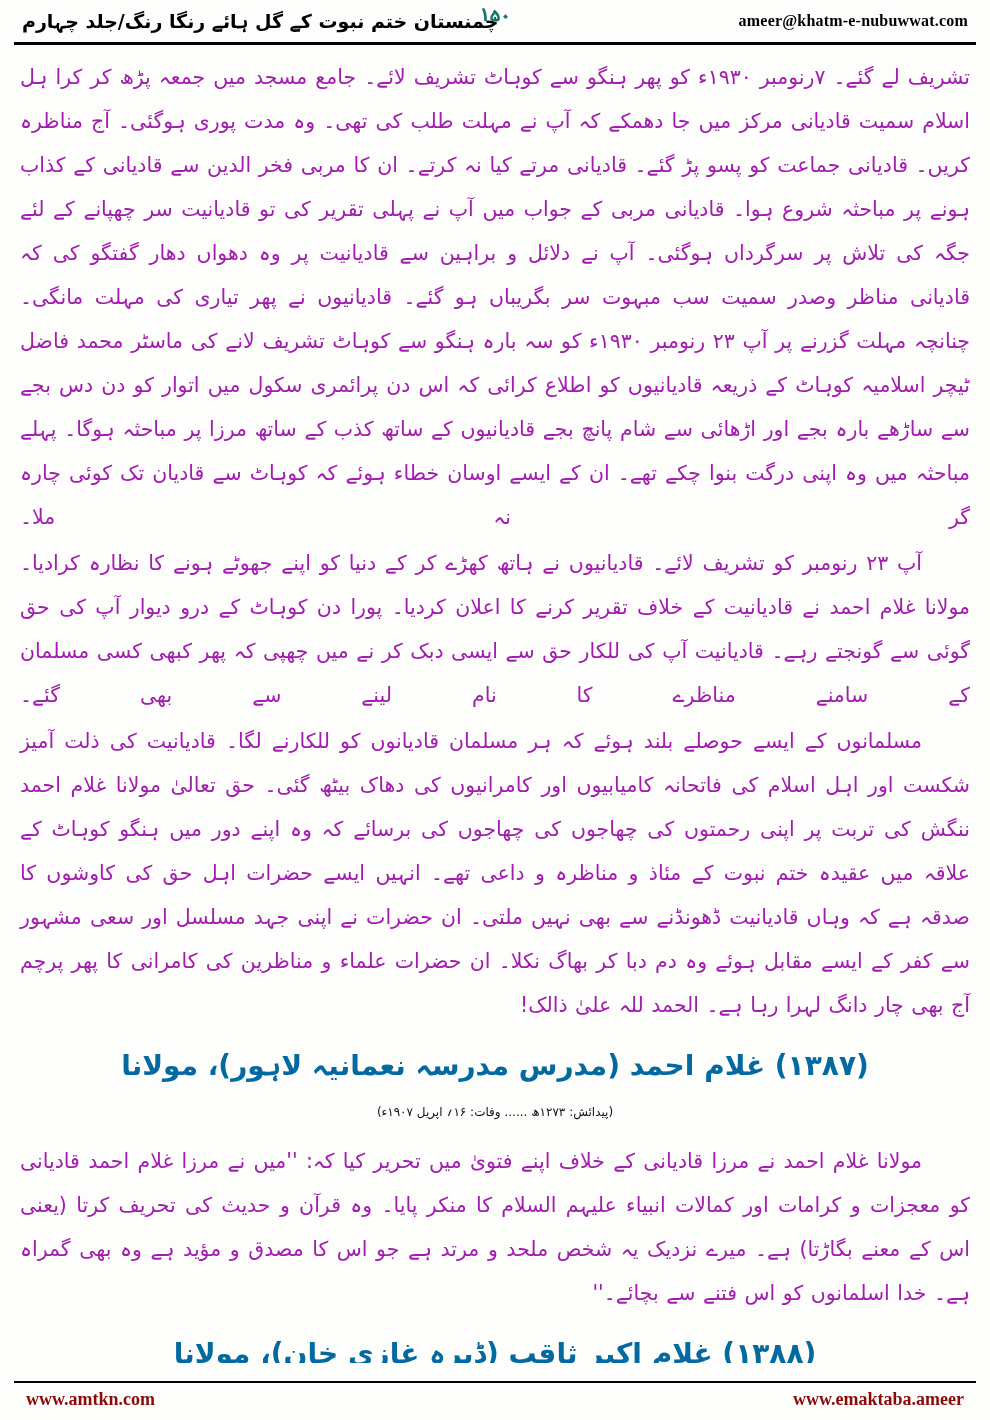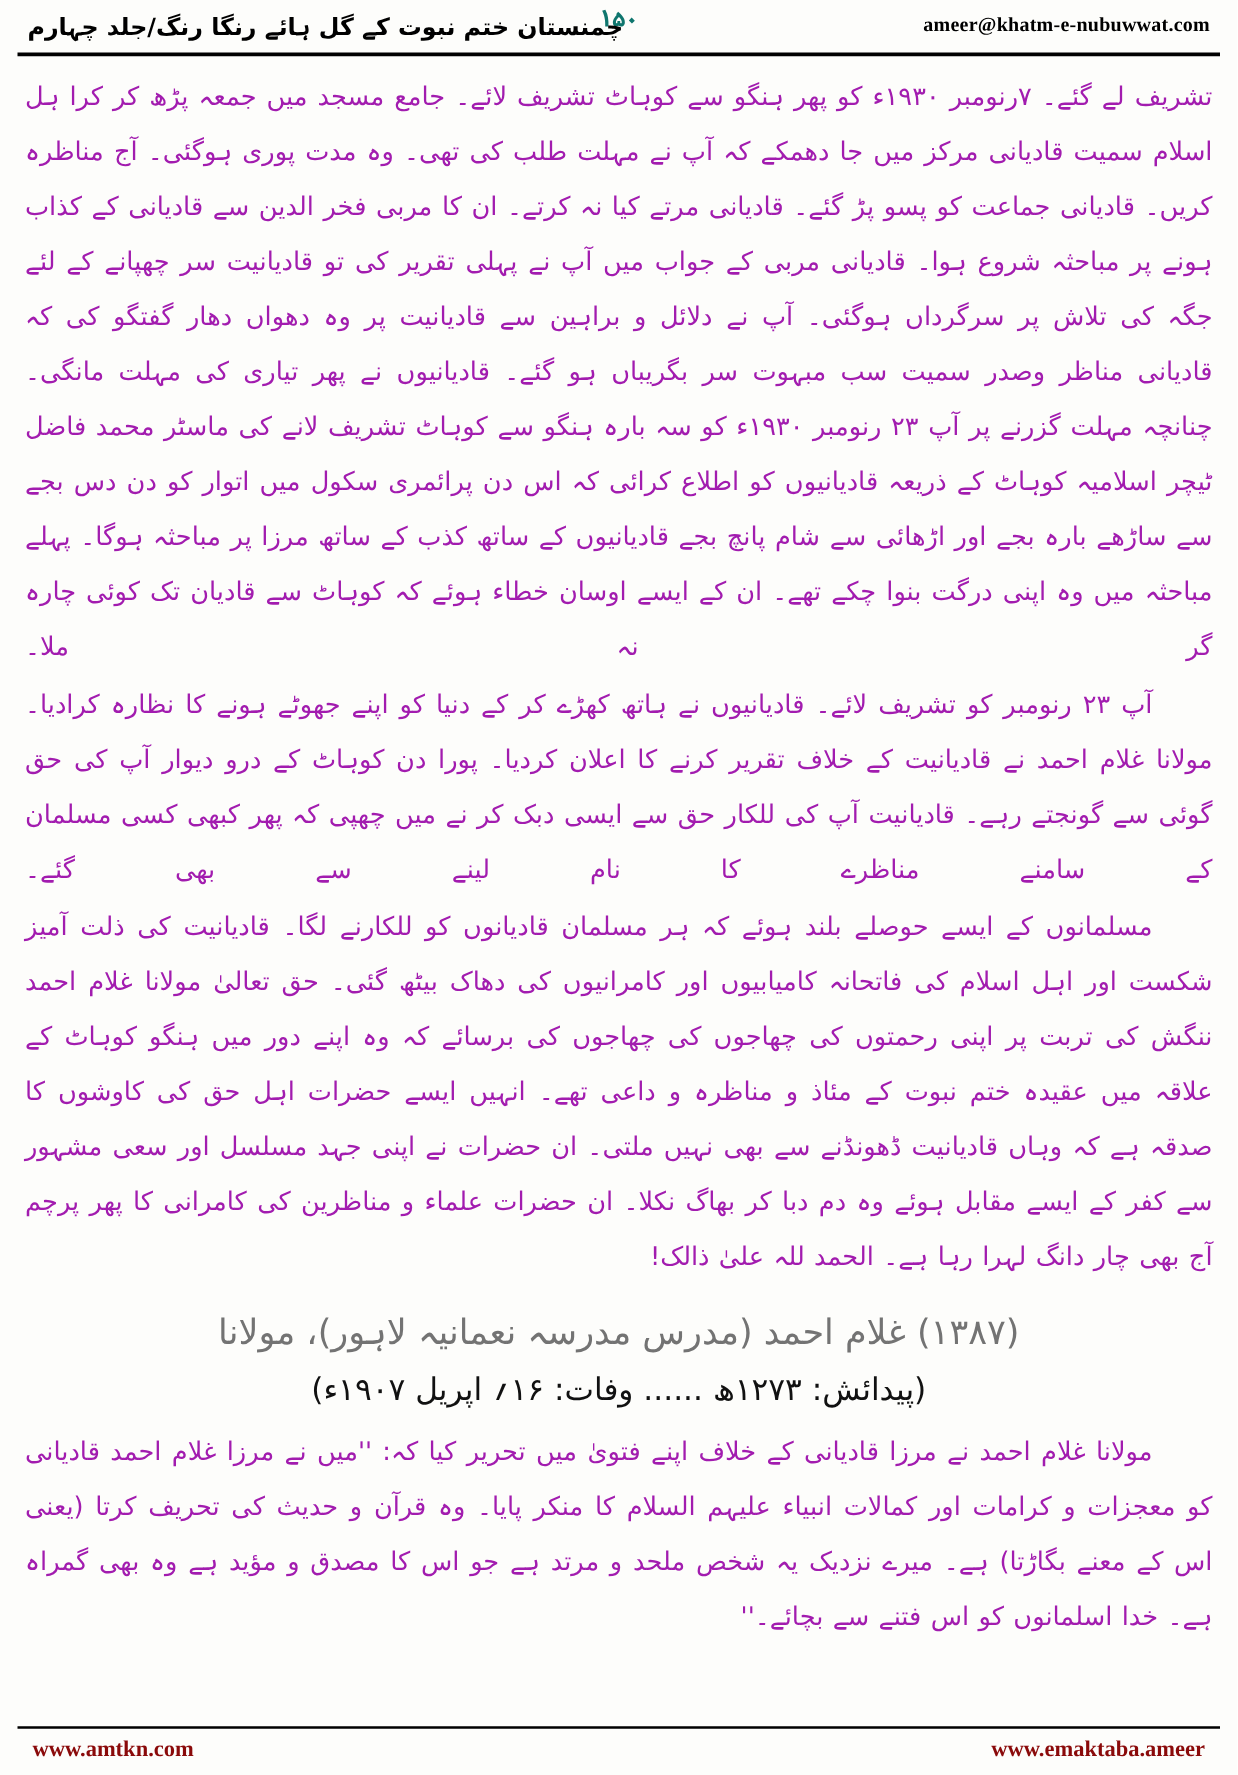--- a/index.html
+++ b/index.html
@@ -79,29 +79,29 @@
     color: #a21caf;
     word-spacing: 1px;
   }
   p.para.indent { text-indent: 48px; }
   p.para.last-right { text-align-last: right; }
 
   .heading {
     text-align: center;
     font-family: "DejaVu Sans", sans-serif;
     font-size: 28px;
-    font-weight: normal;
-    color: #737373;
+    font-weight: bold;
+    color: #0369a1;
     margin: 16px 0 6px 0;
     line-height: 46px;
   }
   .subheading {
     text-align: center;
     font-family: "DejaVu Sans", sans-serif;
-    font-size: 25px;
+    font-size: 12px;
     color: #111;
     margin: 0 0 10px 0;
     line-height: 34px;
   }
 
   
   .footer-wrap {
     position: absolute;
     bottom: 0;
     left: 0;
@@ -141,20 +141,21 @@
   <div class="content">
 
     <p class="para">تشریف لے گئے۔ ۷رنومبر ۱۹۳۰ء کو پھر ہنگو سے کوہاٹ تشریف لائے۔ جامع مسجد میں جمعہ پڑھ کر کرا ہل اسلام سمیت قادیانی مرکز میں جا دھمکے کہ آپ نے مہلت طلب کی تھی۔ وہ مدت پوری ہوگئی۔ آج مناظرہ کریں۔ قادیانی جماعت کو پسو پڑ گئے۔ قادیانی مرتے کیا نہ کرتے۔ ان کا مربی فخر الدین سے قادیانی کے کذاب ہونے پر مباحثہ شروع ہوا۔ قادیانی مربی کے جواب میں آپ نے پہلی تقریر کی تو قادیانیت سر چھپانے کے لئے جگہ کی تلاش پر سرگرداں ہوگئی۔ آپ نے دلائل و براہین سے قادیانیت پر وہ دھواں دھار گفتگو کی کہ قادیانی مناظر وصدر سمیت سب مبہوت سر بگریباں ہو گئے۔ قادیانیوں نے پھر تیاری کی مہلت مانگی۔ چنانچہ مہلت گزرنے پر آپ ۲۳ رنومبر ۱۹۳۰ء کو سہ بارہ ہنگو سے کوہاٹ تشریف لانے کی ماسٹر محمد فاضل ٹیچر اسلامیہ کوہاٹ کے ذریعہ قادیانیوں کو اطلاع کرائی کہ اس دن پرائمری سکول میں اتوار کو دن دس بجے سے ساڑھے بارہ بجے اور اڑھائی سے شام پانچ بجے قادیانیوں کے ساتھ کذب کے ساتھ مرزا پر مباحثہ ہوگا۔ پہلے مباحثہ میں وہ اپنی درگت بنوا چکے تھے۔ ان کے ایسے اوسان خطاء ہوئے کہ کوہاٹ سے قادیان تک کوئی چارہ گر نہ ملا۔</p>
     <p class="para indent">آپ ۲۳ رنومبر کو تشریف لائے۔ قادیانیوں نے ہاتھ کھڑے کر کے دنیا کو اپنے جھوٹے ہونے کا نظارہ کرادیا۔ مولانا غلام احمد نے قادیانیت کے خلاف تقریر کرنے کا اعلان کردیا۔ پورا دن کوہاٹ کے درو دیوار آپ کی حق گوئی سے گونجتے رہے۔ قادیانیت آپ کی للکار حق سے ایسی دبک کر نے میں چھپی کہ پھر کبھی کسی مسلمان کے سامنے مناظرے کا نام لینے سے بھی گئے۔</p>
     <p class="para indent last-right">مسلمانوں کے ایسے حوصلے بلند ہوئے کہ ہر مسلمان قادیانوں کو للکارنے لگا۔ قادیانیت کی ذلت آمیز شکست اور اہل اسلام کی فاتحانہ کامیابیوں اور کامرانیوں کی دھاک بیٹھ گئی۔ حق تعالیٰ مولانا غلام احمد ننگش کی تربت پر اپنی رحمتوں کی چھاجوں کی چھاجوں کی برسائے کہ وہ اپنے دور میں ہنگو کوہاٹ کے علاقہ میں عقیدہ ختم نبوت کے مئاذ و مناظرہ و داعی تھے۔ انہیں ایسے حضرات اہل حق کی کاوشوں کا صدقہ ہے کہ وہاں قادیانیت ڈھونڈنے سے بھی نہیں ملتی۔ ان حضرات نے اپنی جہد مسلسل اور سعی مشہور سے کفر کے ایسے مقابل ہوئے وہ دم دبا کر بھاگ نکلا۔ ان حضرات علماء و مناظرین کی کامرانی کا پھر پرچم آج بھی چار دانگ لہرا رہا ہے۔ الحمد للہ علیٰ ذالک!</p>
 
     <div class="heading">(۱۳۸۷) غلام احمد (مدرس مدرسہ نعمانیہ لاہور)، مولانا</div>
     <div class="subheading">(پیدائش: ۱۲۷۳ھ ...... وفات: ۱۶؍ اپریل ۱۹۰۷ء)</div>
     <p class="para indent last-right">مولانا غلام احمد نے مرزا قادیانی کے خلاف اپنے فتویٰ میں تحریر کیا کہ: ''میں نے مرزا غلام احمد قادیانی کو معجزات و کرامات اور کمالات انبیاء علیہم السلام کا منکر پایا۔ وہ قرآن و حدیث کی تحریف کرتا (یعنی اس کے معنے بگاڑتا) ہے۔ میرے نزدیک یہ شخص ملحد و مرتد ہے جو اس کا مصدق و مؤید ہے وہ بھی گمراہ ہے۔ خدا اسلمانوں کو اس فتنے سے بچائے۔''</p>
 
+    <div class="heading">(۱۳۸۸) غلام اکبر ثاقب (ڈیرہ غازی خان)، مولانا</div>
 
   </div>
 
   <div class="footer-wrap">
     <div class="rule thin"></div>
     <div class="footer">
       <div class="fleft"><a href="#" class="flink">www.amtkn.com</a></div>
       <div class="fright"><a href="#" class="flink">www.emaktaba.ameer</a></div>
     </div>
   </div>

